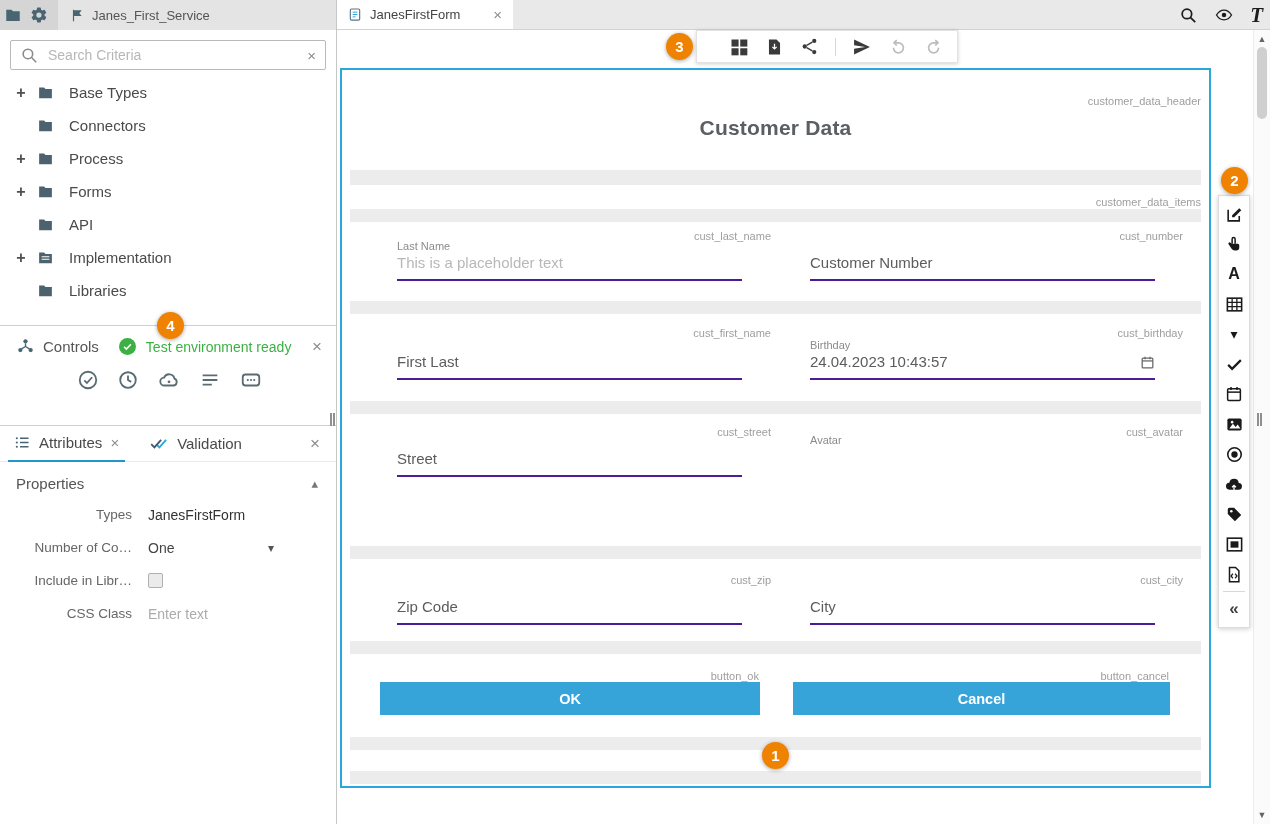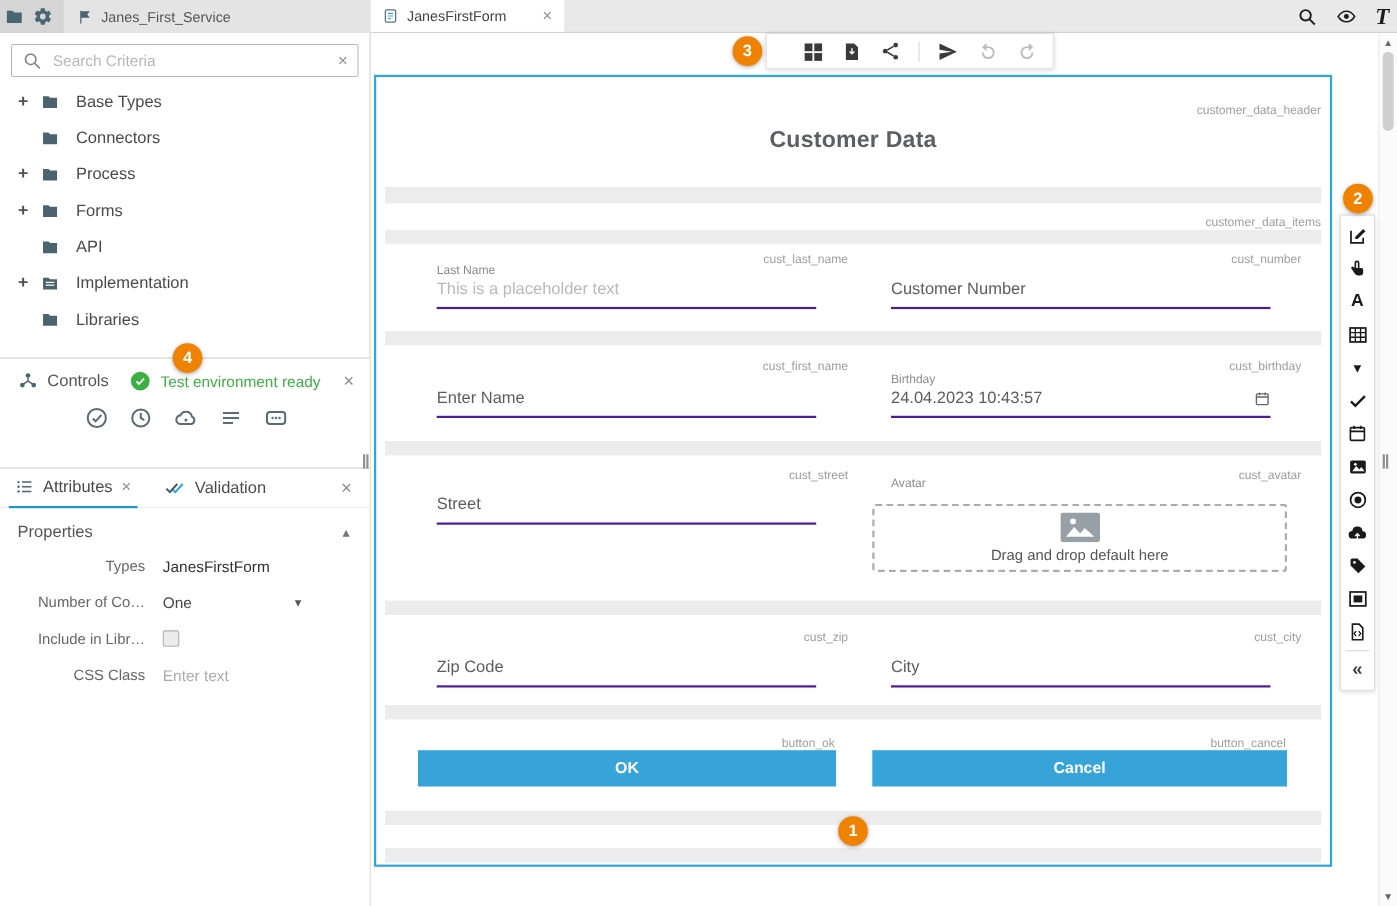--- a/index.html
+++ b/index.html
@@ -397,21 +397,21 @@
           <span class="mf-text">Customer Number</span>
         </div>
     </div>
 
     <div class="gbar" style="top:231px"></div>
 
     <span class="ann" style="top:257px;right:438px">cust_first_name</span>
     <span class="ann" style="top:257px;right:26px">cust_birthday</span>
     <div class="mfield" style="left:55px;top:286px;width:345px">
       <div class="mf-line">
-          <span class="mf-text">Enter Name</span>
+          <span class="mf-text">First Last</span>
         </div>
     </div>
     <div class="mfield" style="left:468px;top:269px;width:345px">
       <div class="mf-label">Birthday</div>
       <div class="mf-line">
         <span class="mf-text">24.04.2023 10:43:57</span>
         <span class="cal-ic">
           <svg width="15" height="15" viewBox="0 0 24 24">
               <rect x="3.5" y="5" width="17" height="15.5" rx="1.5" fill="none" stroke="currentColor" stroke-width="2"></rect>
               <path d="M3.5 9.5h17" stroke="currentColor" stroke-width="2"></path>
@@ -424,30 +424,20 @@
     <div class="gbar" style="top:331px"></div>
 
     <span class="ann" style="top:356px;right:438px">cust_street</span>
     <span class="ann" style="top:356px;right:26px">cust_avatar</span>
     <div class="mfield" style="left:55px;top:383px;width:345px">
       <div class="mf-line">
           <span class="mf-text">Street</span>
         </div>
     </div>
     <div class="mf-label" style="position:absolute;left:468px;top:364px">Avatar</div>
-    <div class="dropzone">
-      <span>
-        <svg width="36" height="27" viewBox="0 0 36 27">
-            <rect width="36" height="27" rx="3" fill="#97a0a6"></rect>
-            <path d="M5 22l7.5-9 5.5 6 4-5 9 8z" fill="#fff"></path>
-            <circle cx="11.5" cy="8" r="2.6" fill="#fff"></circle>
-          </svg>
-      </span>
-      <span class="dz-text">Drag and drop default here</span>
-    </div>
 
     <div class="gbar" style="top:476px"></div>
 
     <span class="ann" style="top:504px;right:438px">cust_zip</span>
     <span class="ann" style="top:504px;right:26px">cust_city</span>
     <div class="mfield" style="left:55px;top:531px;width:345px">
       <div class="mf-line">
           <span class="mf-text">Zip Code</span>
         </div>
     </div>

